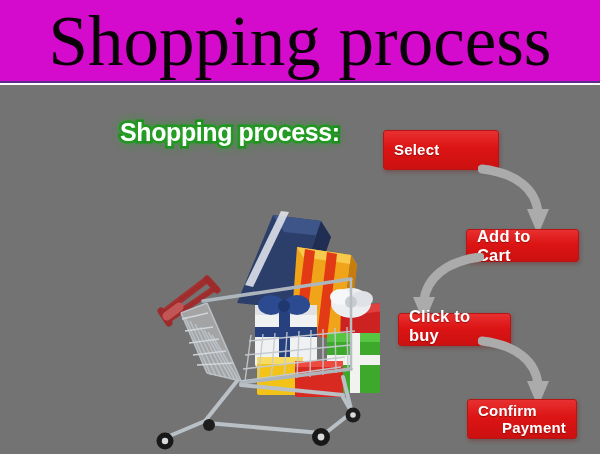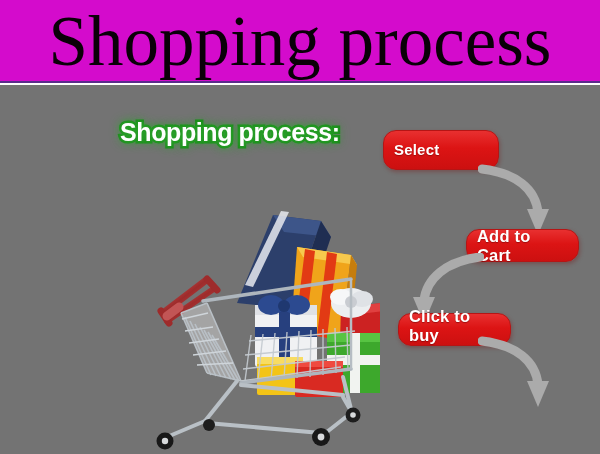--- a/index.html
+++ b/index.html
@@ -79,21 +79,21 @@
     left: 378px;
     top: 40px;
     width: 222px;
     height: 330px;
   }
 
   .step-box {
     position: absolute;
     background: linear-gradient(180deg, #e83030 0%, #dc1414 45%, #cc1010 100%);
     border: 1.5px solid #b51515;
-    border-radius: 13px;
+    border-radius: 3px;
     box-shadow: 1px 2px 4px rgba(120,0,0,0.30);
     box-sizing: border-box;
     color: #ffffff;
     font-weight: bold;
     font-size: 15px;
     letter-spacing: 0.2px;
     text-shadow: 0 1px 1px rgba(110,0,0,0.55);
     display: flex;
     flex-direction: column;
     justify-content: center;
@@ -311,15 +311,19 @@
 
     <div id="step-click-to-buy" class="step-box one-line">
       <span>Click to buy</span>
     </div>
 
     <svg id="arrow-3" class="flow-arrow" viewBox="0 0 78 76">
       <path d="M4,6 C38,10 58,26 60,50" stroke="#ababab" stroke-width="9" fill="none" stroke-linecap="round"></path>
       <polygon points="60,72 49,46 71,46" fill="#ababab"></polygon>
     </svg>
 
+    <div id="step-confirm-payment" class="step-box">
+      <span class="step-line-top">Confirm</span>
+      <span class="step-line-bottom">Payment</span>
+    </div>
 
   </div>
 </div>
 
 </body></html>

